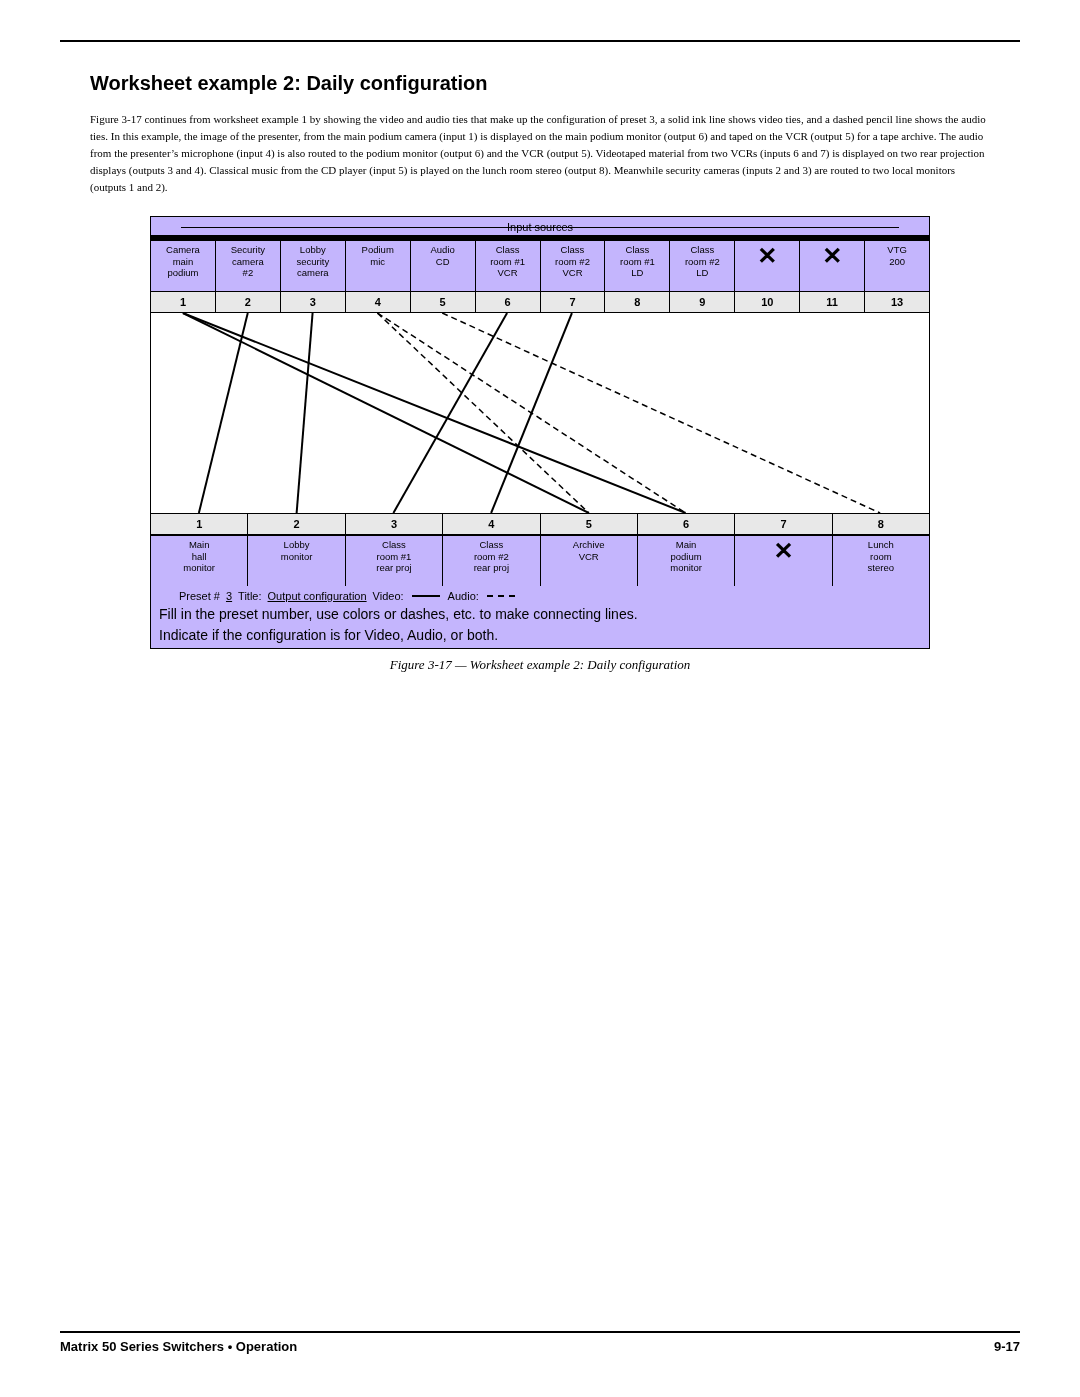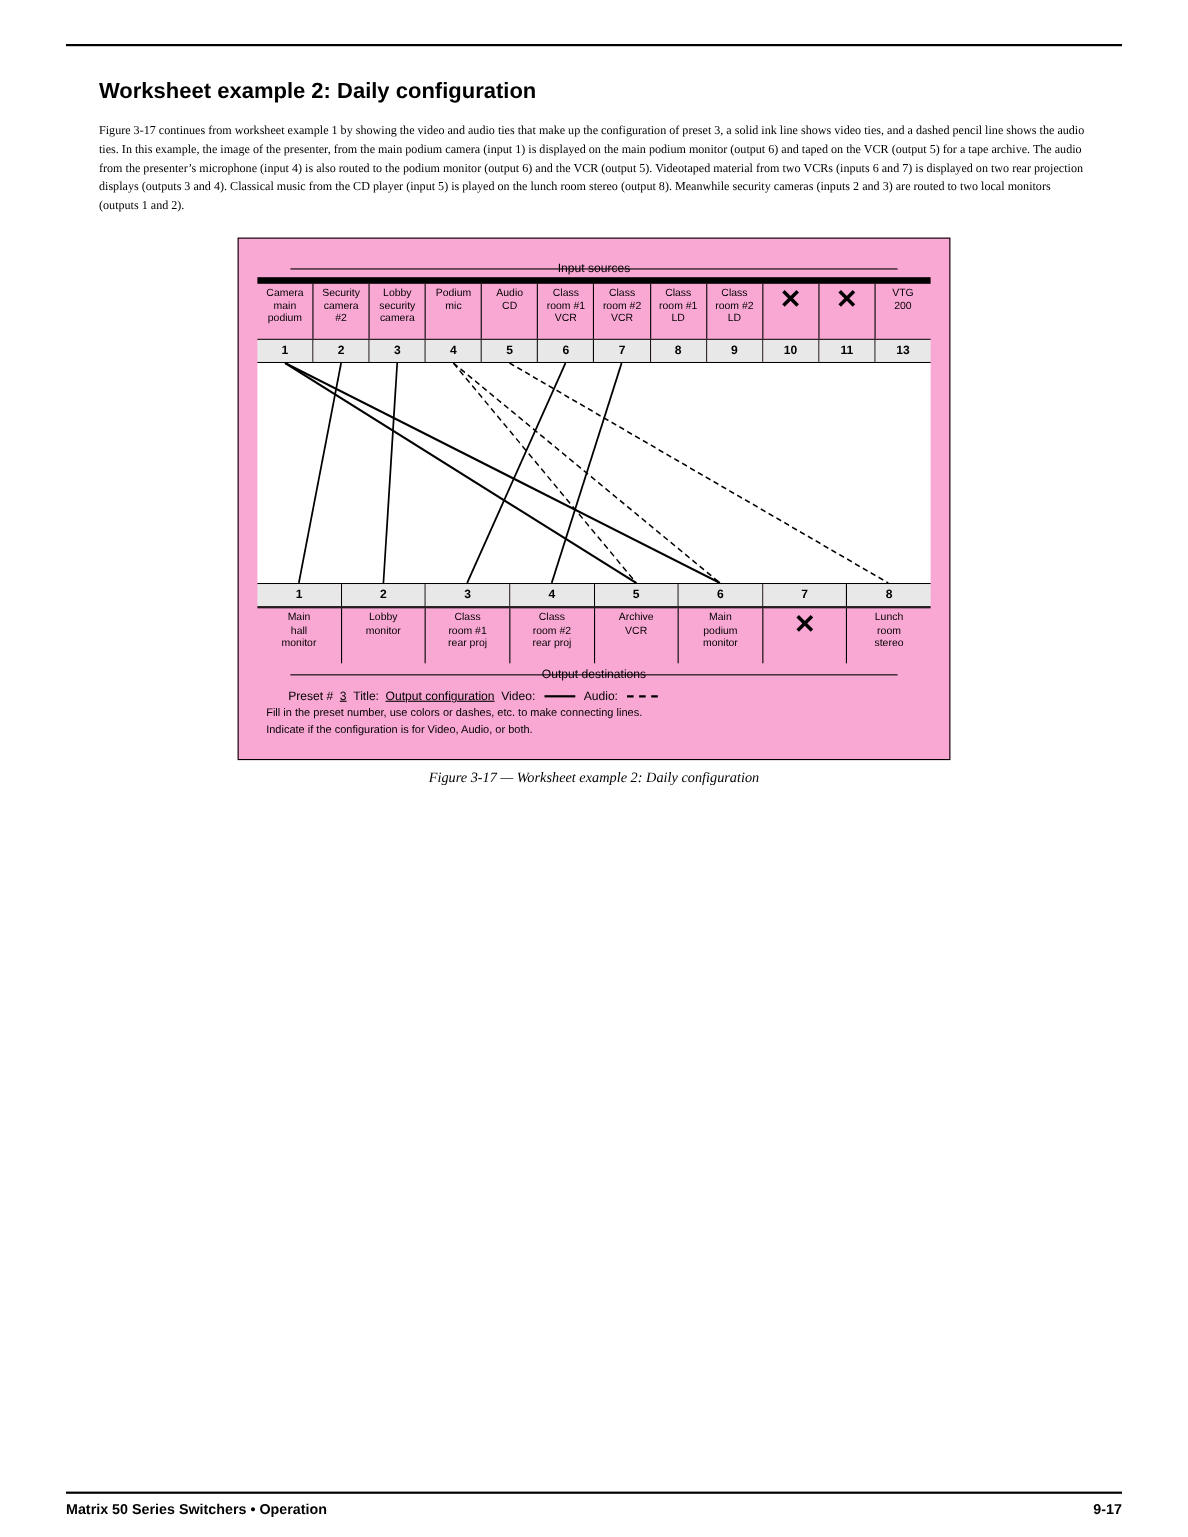--- a/index.html
+++ b/index.html
@@ -32,24 +32,24 @@
       text-align: left;
     }
     
     .diagram-wrapper {
       display: flex;
       justify-content: center;
       margin: 10px 0 8px 0;
     }
     .diagram {
       border: 1.5px solid #000;
-      width: 648px;
-      background: #f9a8d4;
-      position: relative;
-      padding: 17px;
+      width: 780px;
+      background: #c4b5fd;
+      position: relative;
+      padding: 0;
     }
     
     .input-sources-label {
       text-align: center;
       font-size: 11px;
       font-family: Arial, sans-serif;
       padding: 4px 0 2px 0;
       position: relative;
     }
     .input-sources-label::before {
@@ -162,37 +162,37 @@
       font-size: 11px;
       font-family: Arial, sans-serif;
       padding: 4px 8px 2px 8px;
       display: flex;
       align-items: center;
       gap: 6px;
       flex-wrap: wrap;
       margin-left: 20px;
     }
     .preset-instructions {
-      font-size: 10px;
+      font-size: 14px;
       font-family: Arial, sans-serif;
       padding: 0 8px 2px 8px;
       line-height: 1.5;
     }
     
     .figure-caption {
       font-size: 13px;
       font-style: italic;
       text-align: center;
       margin: 6px 0 30px 0;
       font-family: Times New Roman, Times, serif;
     }
     
     .footer {
       position: absolute;
-      bottom: 18px;
+      bottom: 43px;
       left: 60px;
       right: 60px;
       display: flex;
       justify-content: space-between;
       align-items: flex-end;
       border-top: 2px solid #000;
       padding-top: 6px;
     }
     .footer-left { font-size: 13px; font-weight: bold; font-family: Arial, sans-serif; }
     .footer-right { font-size: 13px; font-weight: bold; font-family: Arial, sans-serif; }
@@ -320,23 +320,20 @@
         <div class="output-cell">Class<br>room #1<br>rear proj</div>
         <div class="output-cell">Class<br>room #2<br>rear proj</div>
         <div class="output-cell">Archive<br>VCR</div>
         <div class="output-cell">Main<br>podium<br>monitor</div>
         <div class="output-cell">
             <span class="x-mark">✕</span>
           </div>
         <div class="output-cell">Lunch<br>room<br>stereo</div>
       </div>
 
-      <div class="output-dest-label">
-        <span>Output destinations</span>
-      </div>
 
       <div class="preset-row">
         <span>Preset #</span>
         <span style="text-decoration:underline;">3</span>
         <span>Title:</span>
         <span style="text-decoration:underline;">Output configuration</span>
         <span>Video:</span>
         <span class="video-line-demo"></span>
         <span>Audio:</span>
         <span style="display:inline-block;width:28px;height:0;border-top:2px dashed #000;vertical-align:middle;margin:0 2px;"></span>

